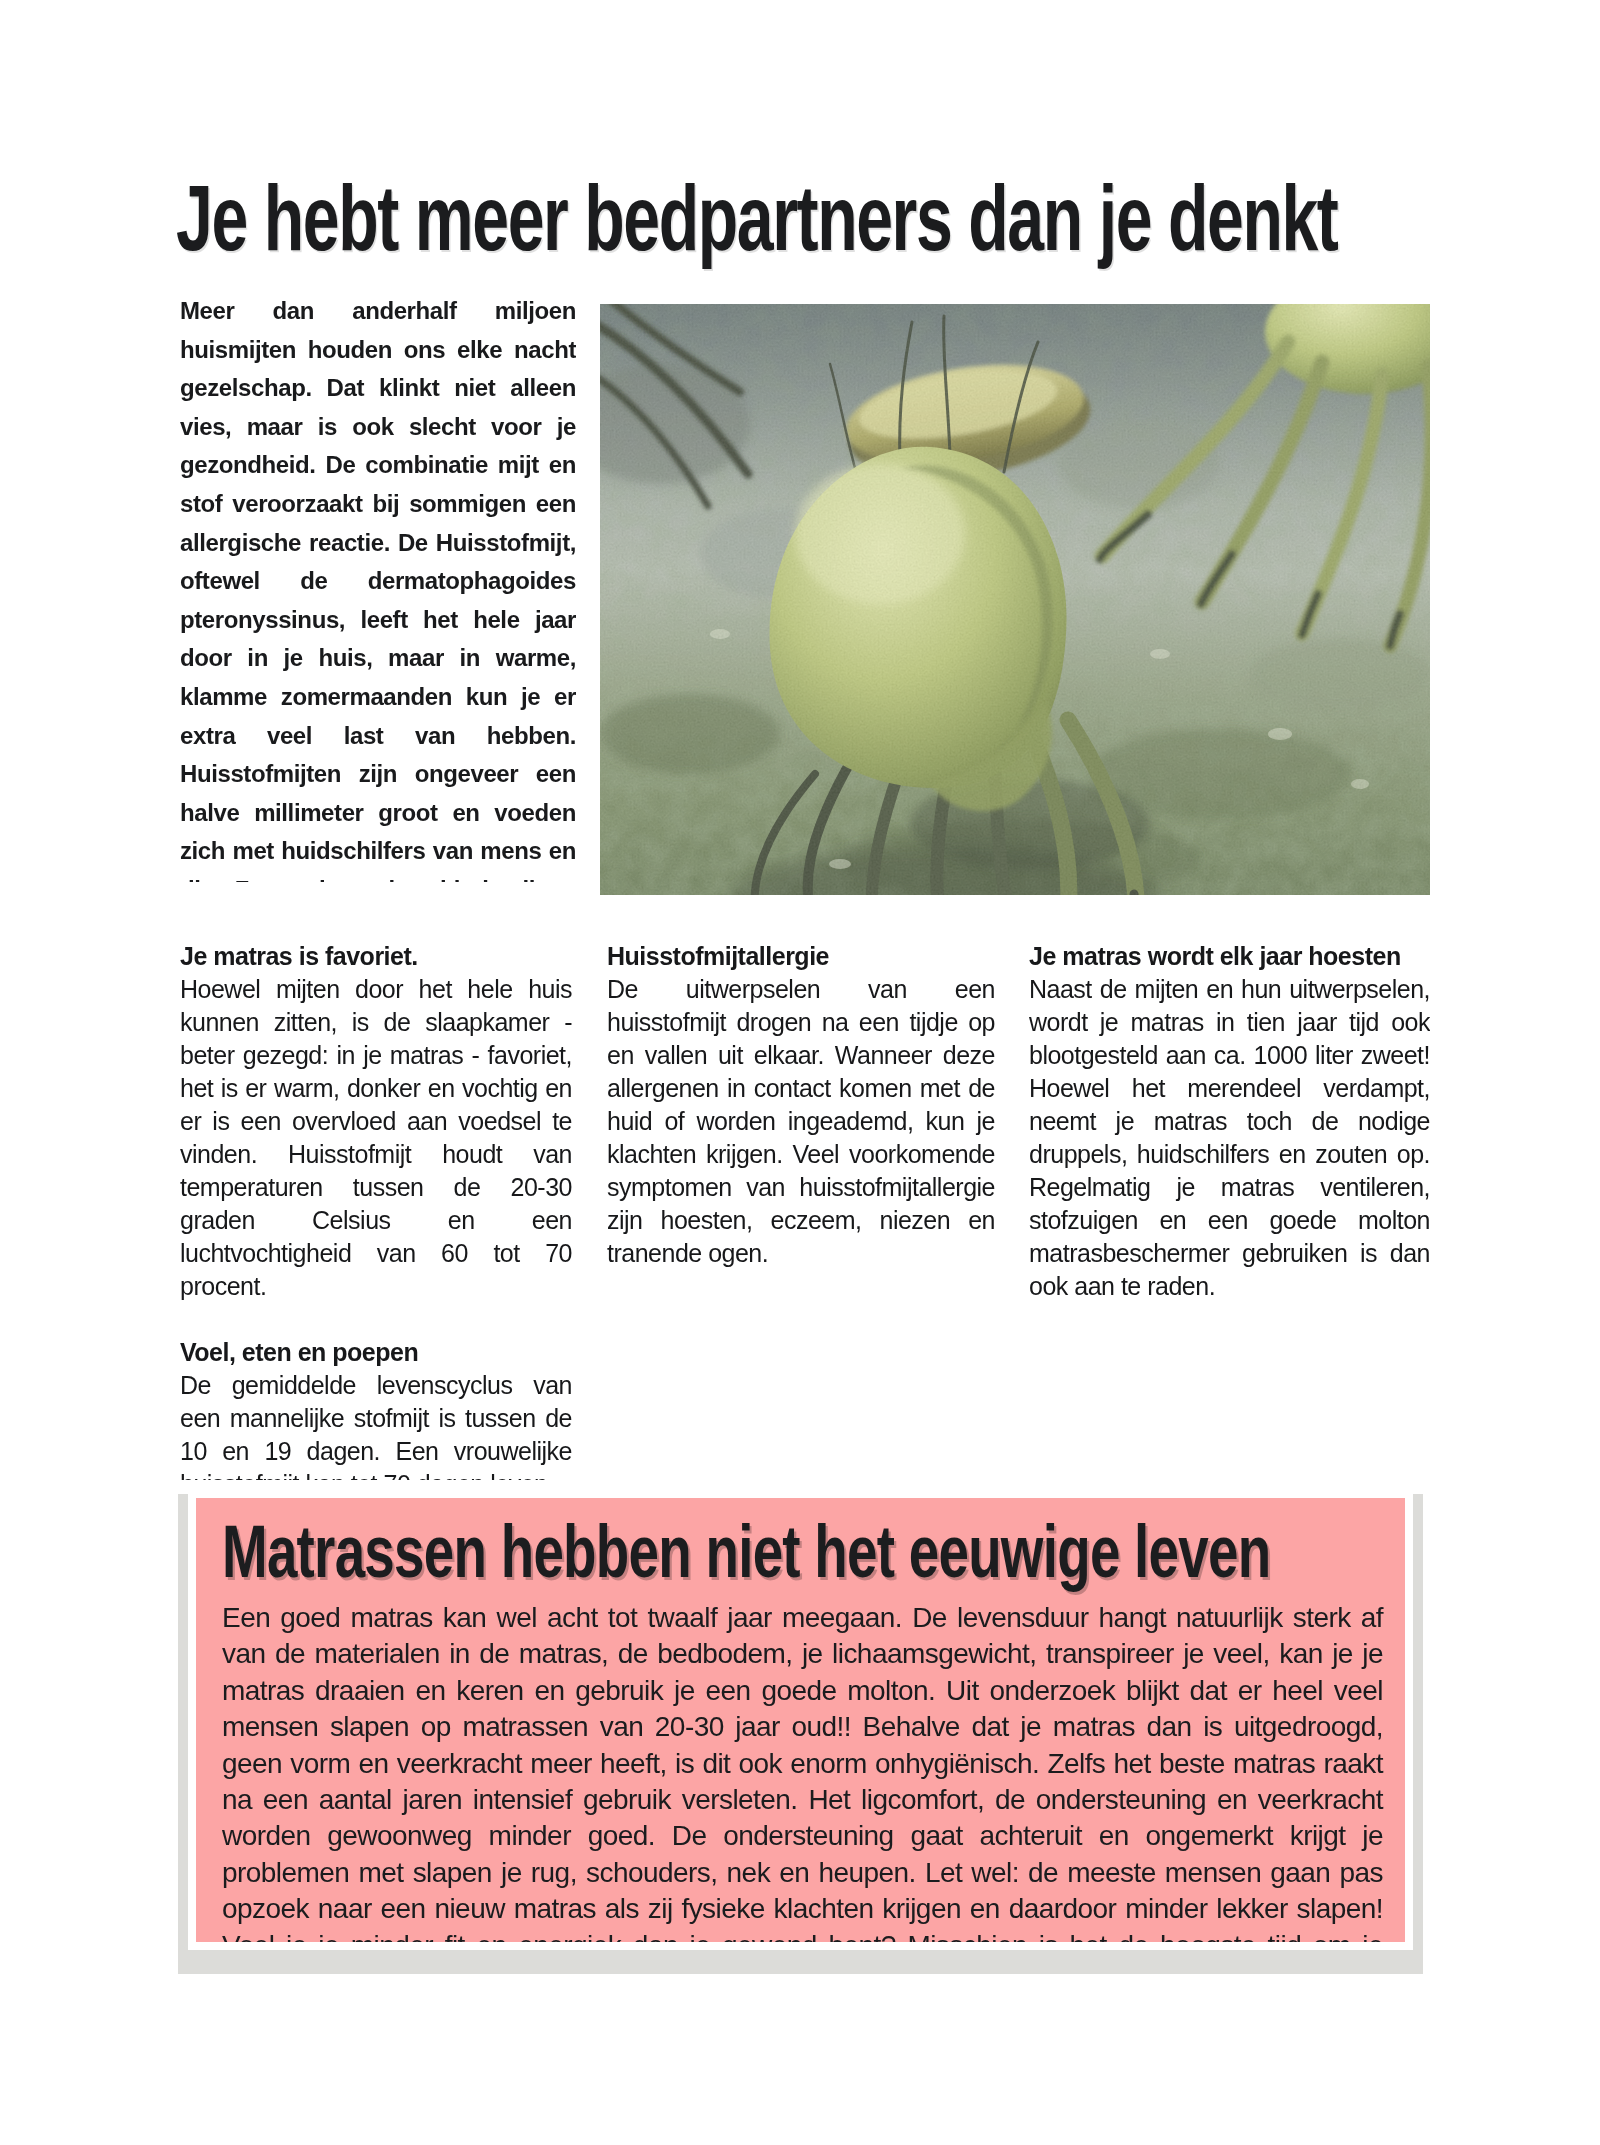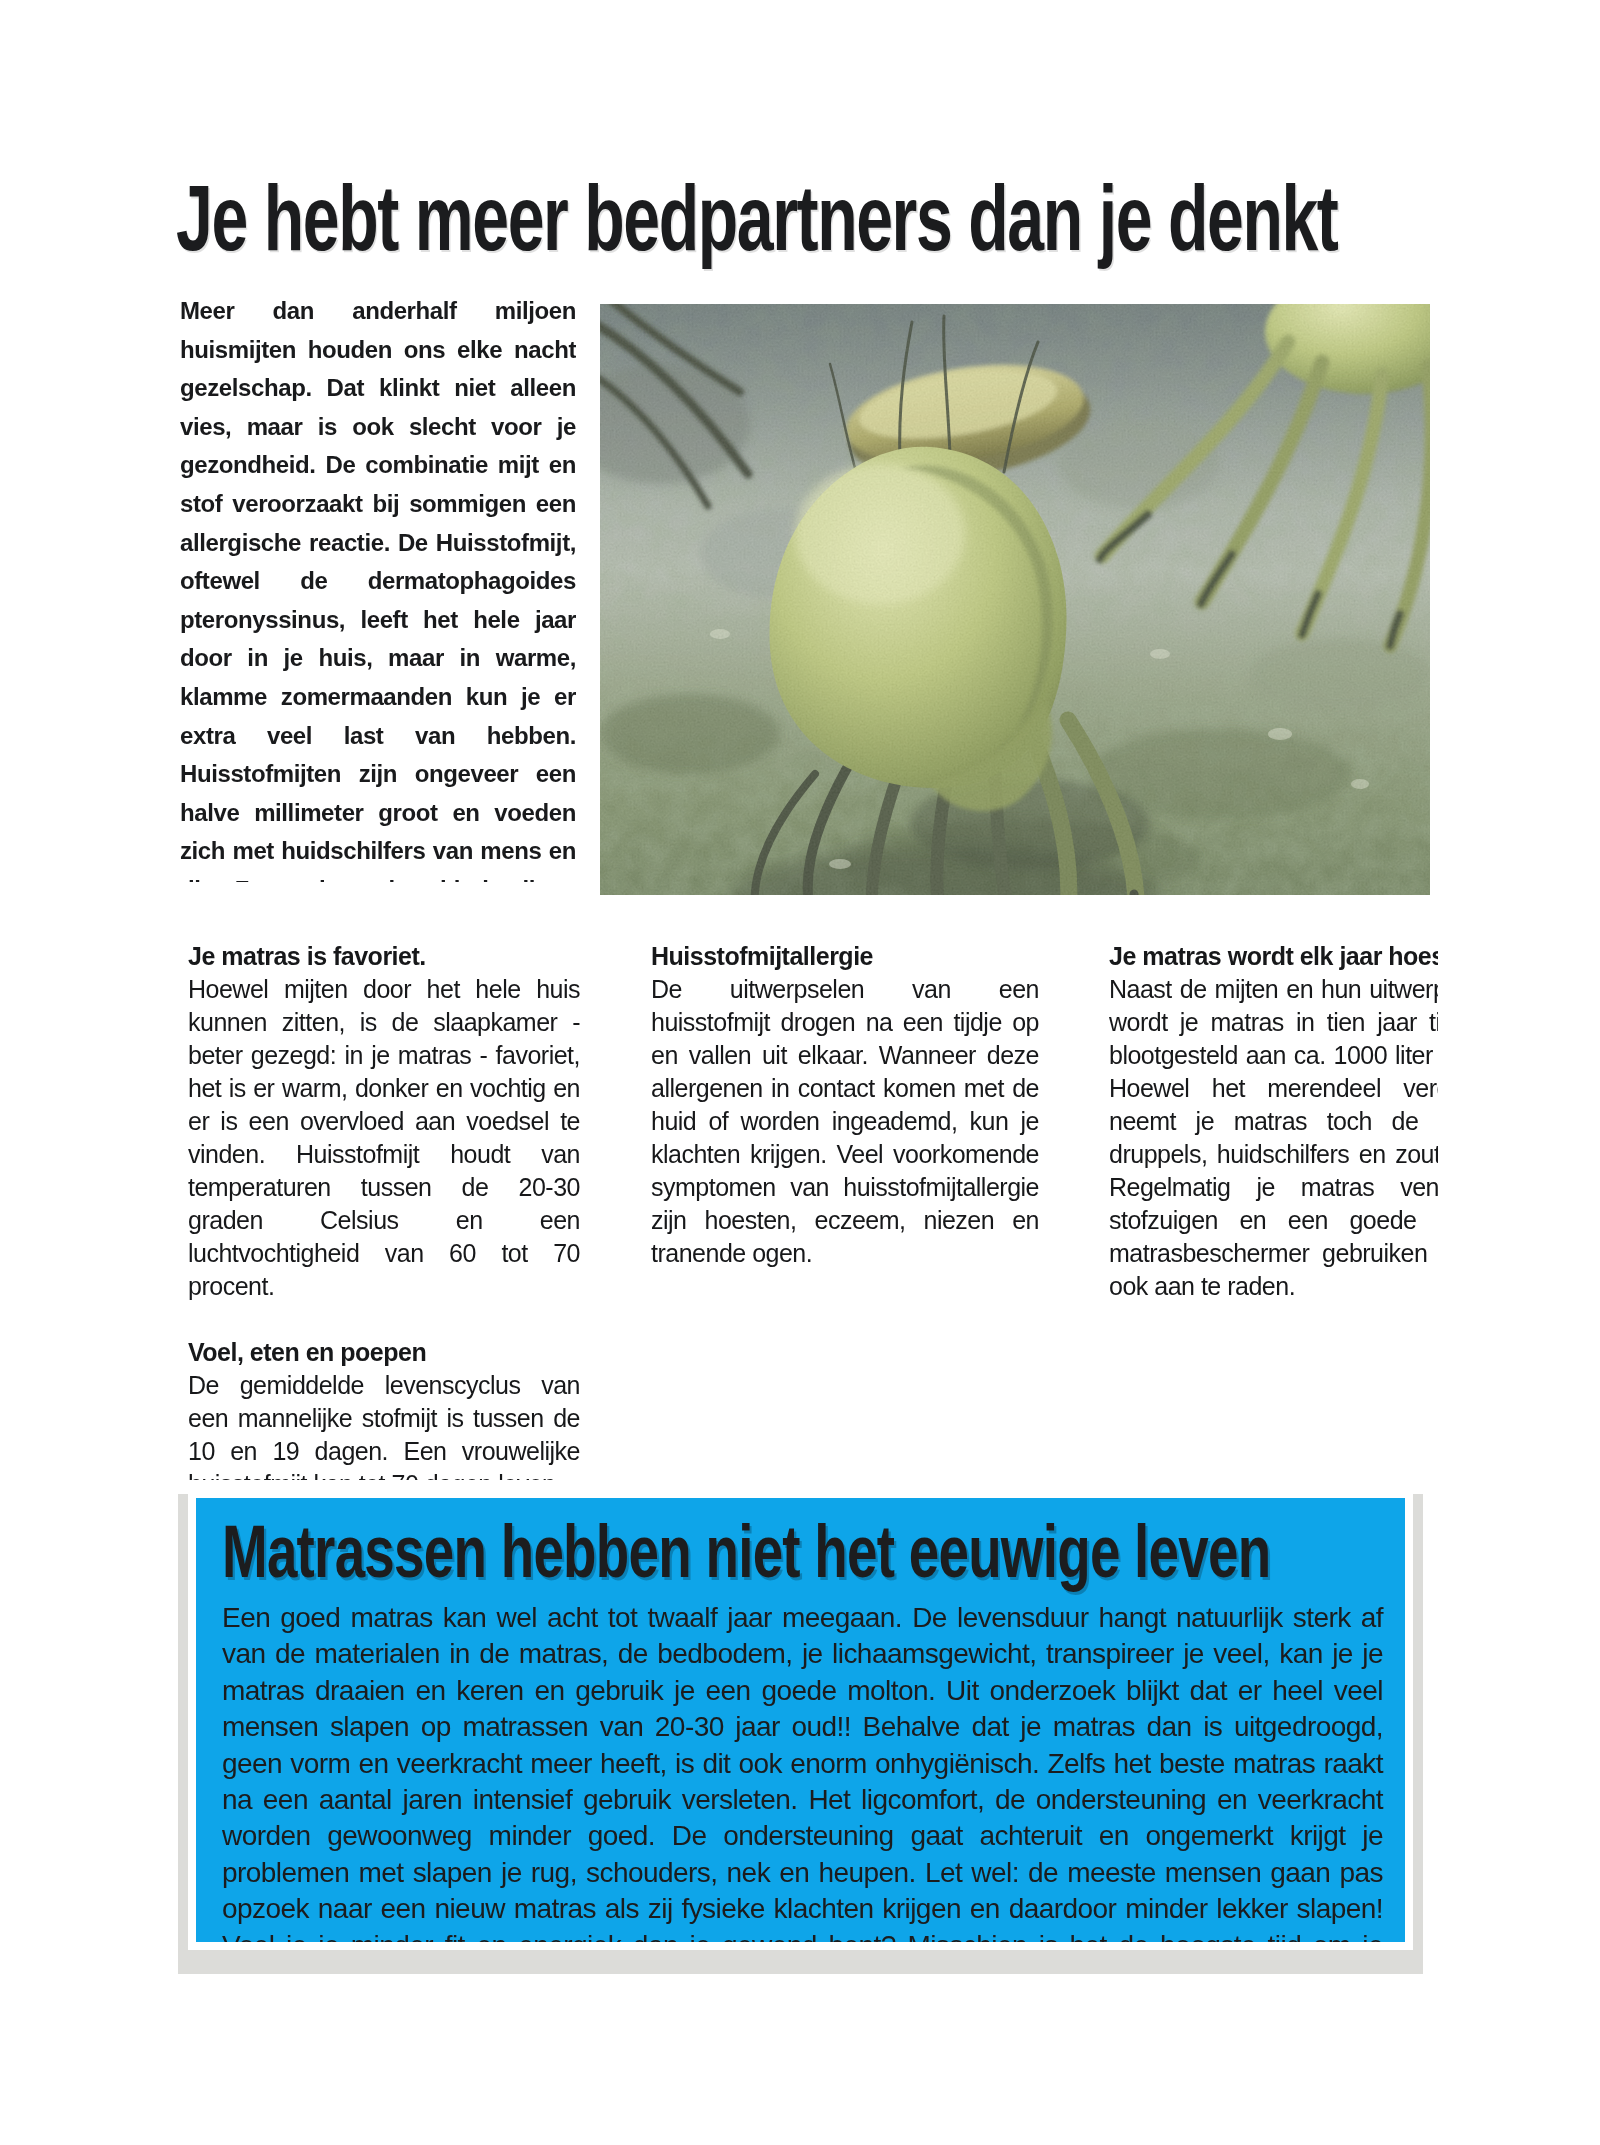--- a/index.html
+++ b/index.html
@@ -22,33 +22,33 @@
     left:180px;top:292px;width:396px;height:590px;overflow:hidden;
     font-weight:700;font-size:24px;line-height:38.6px;letter-spacing:-.4px;
     text-align:justify;color:#191a1c;
   }
 
   
   .photo{left:600px;top:304px;width:830px;height:591px;overflow:hidden;}
   .photo svg{display:block;width:830px;height:591px;}
 
   
-  .cols{left:188px;top:940px;width:1250px;height:540px;display:flex;overflow:hidden;gap:36px;}
+  .cols{left:180px;top:940px;width:1250px;height:540px;display:flex;overflow:hidden;}
   .col{font-size:25px;line-height:33px;letter-spacing:-.5px;text-align:justify;}
   .col-1{width:392px;margin-right:35px;flex:none;}
   .col-2{width:388px;margin-right:34px;flex:none;}
   .col-3{width:401px;flex:none;}
   .section + .section{margin-top:33px;}
   .sec-heading{font-weight:700;text-align:left;}
   .sec-heading:empty{display:none;}
 
   
   .infobox{
     left:188px;top:1490px;width:1209px;height:444px;
-    background:#0ea5e9;border:8px solid #ffffff;
+    background:#fca5a5;border:8px solid #ffffff;
     box-shadow:0 14px 0 10px #dcdcd9;overflow:hidden;
   }
   .infobox-title{margin:14px 0 8px 26px;white-space:nowrap;}
   .infobox-title>span{
     display:inline-block;font-weight:700;font-size:74px;line-height:1.08;
     letter-spacing:-1px;color:#1c1d1f;transform:scaleX(.74);transform-origin:0 50%;
     text-shadow:3px 3px 0 rgba(0,0,0,.22);
   }
   .infobox-body{
     margin:4px 22px 0 26px;font-size:28px;line-height:36.4px;letter-spacing:-.55px;

